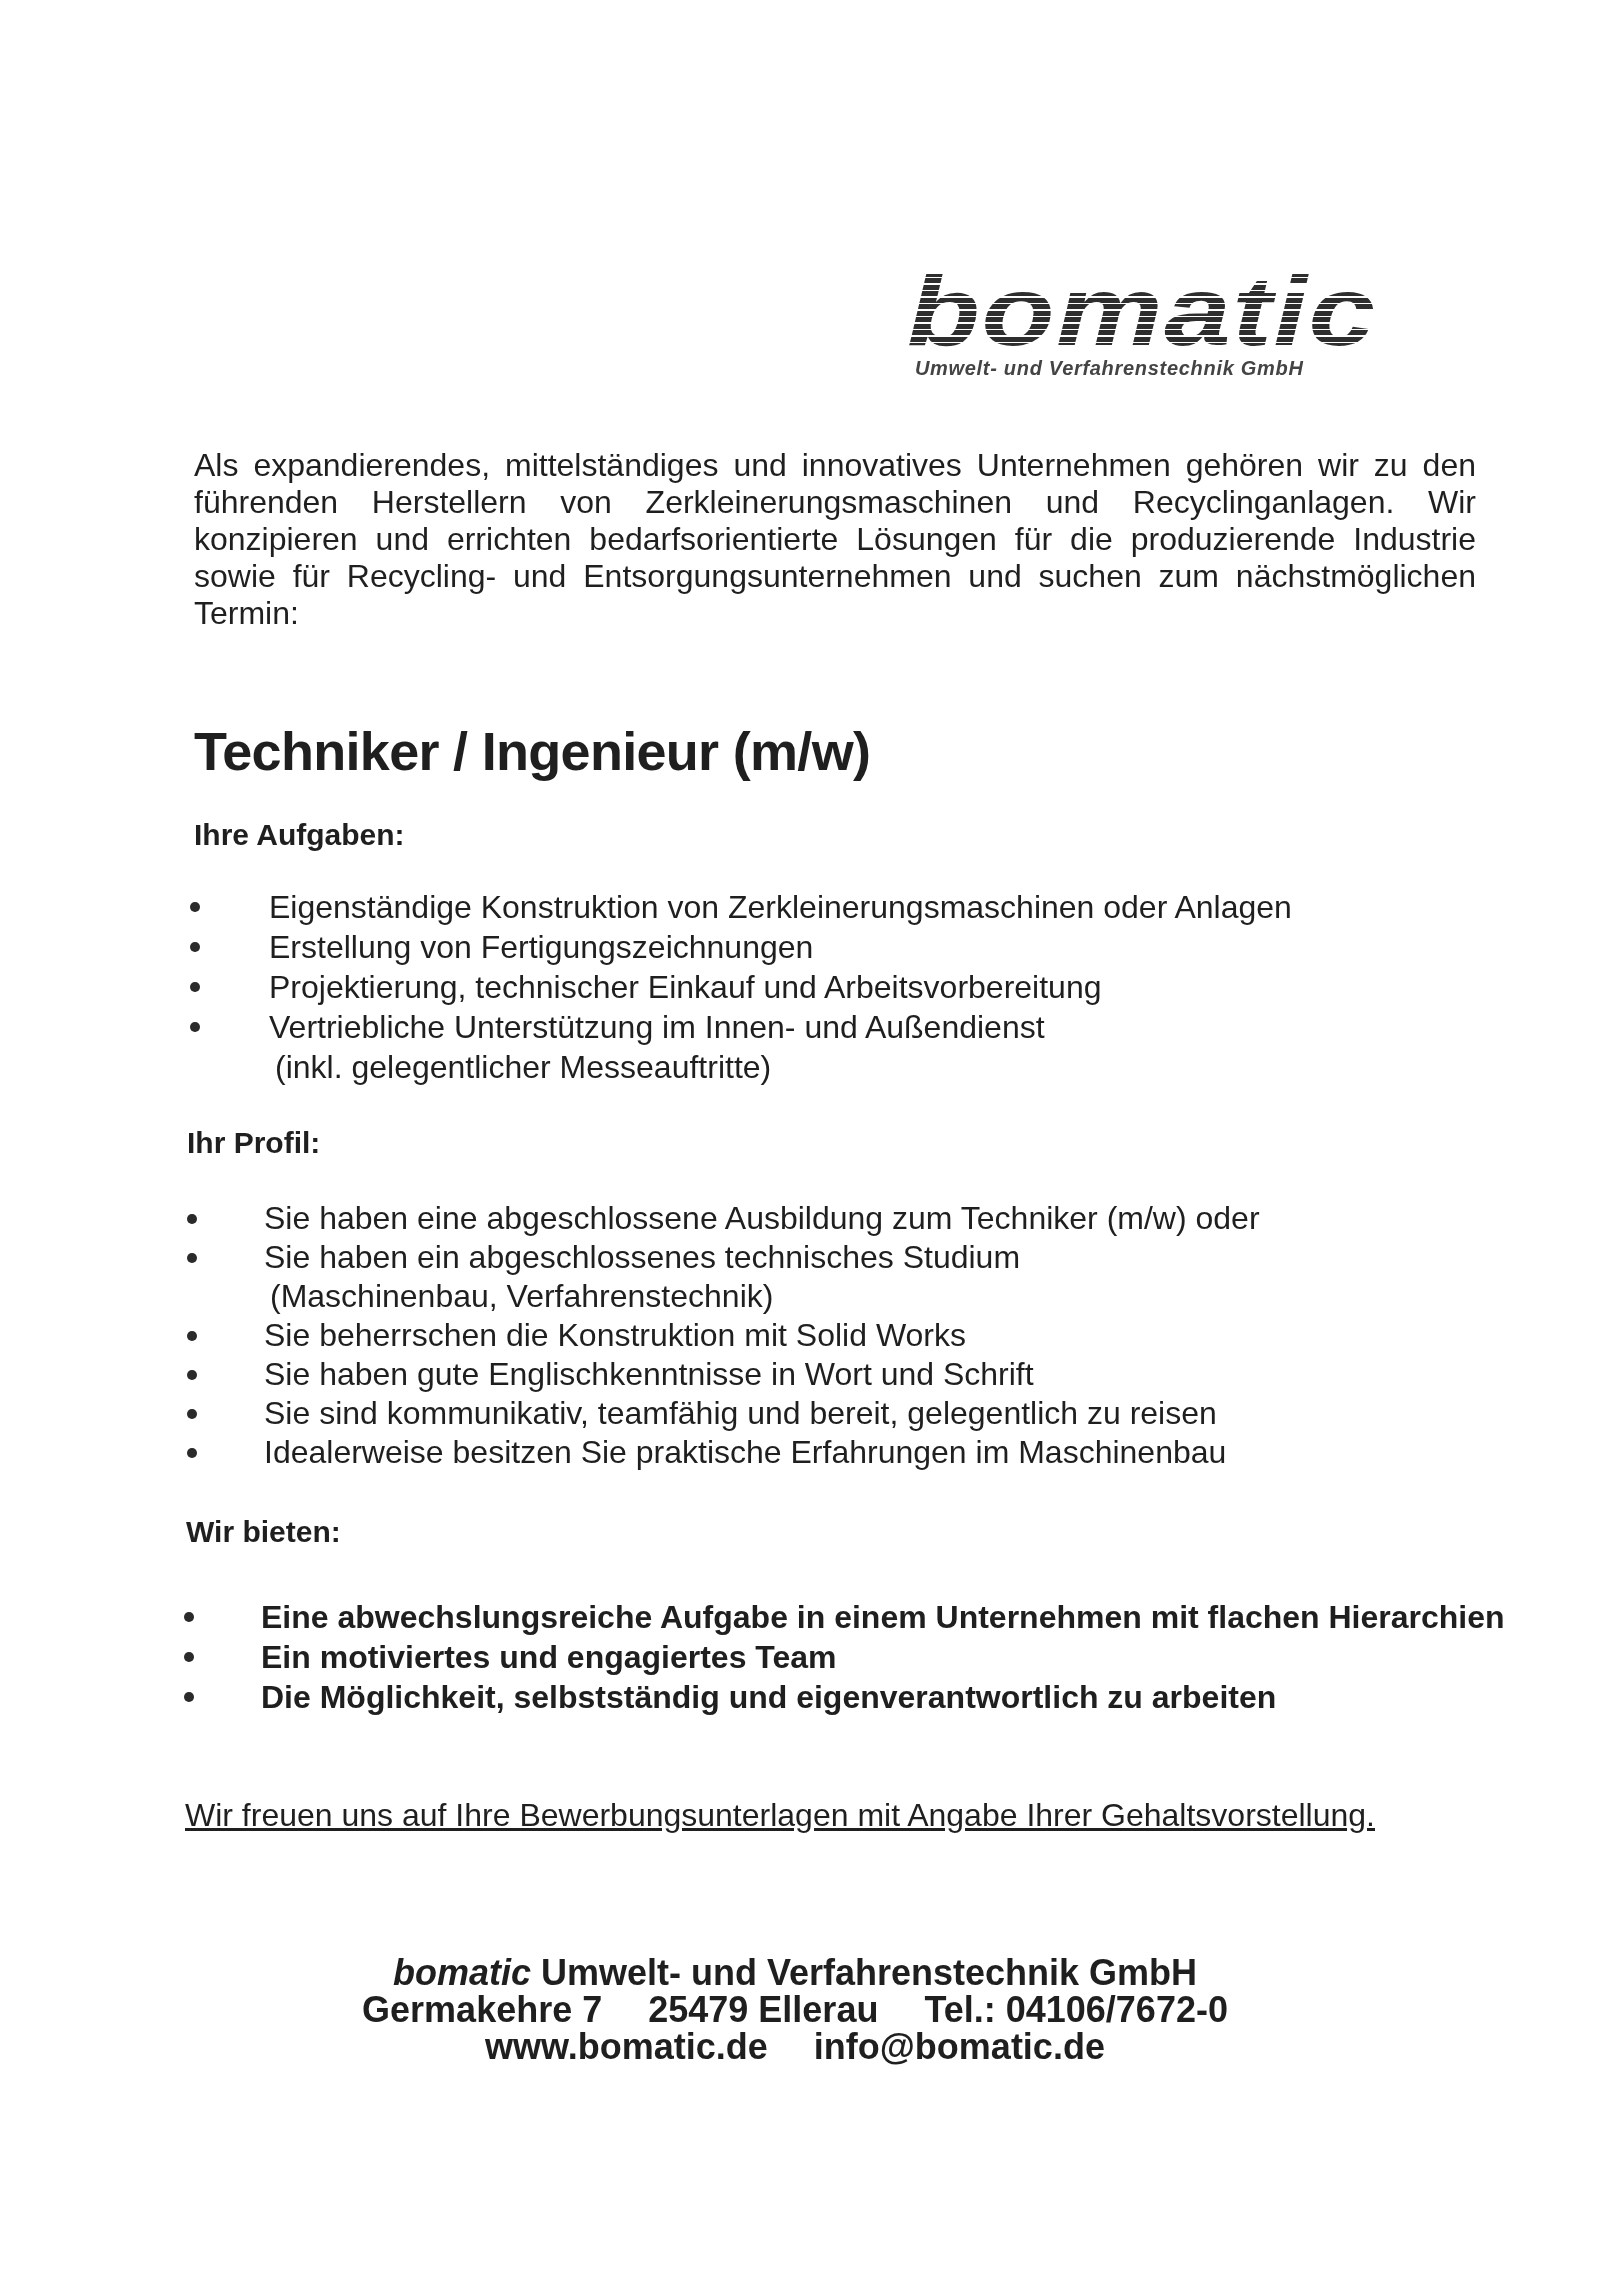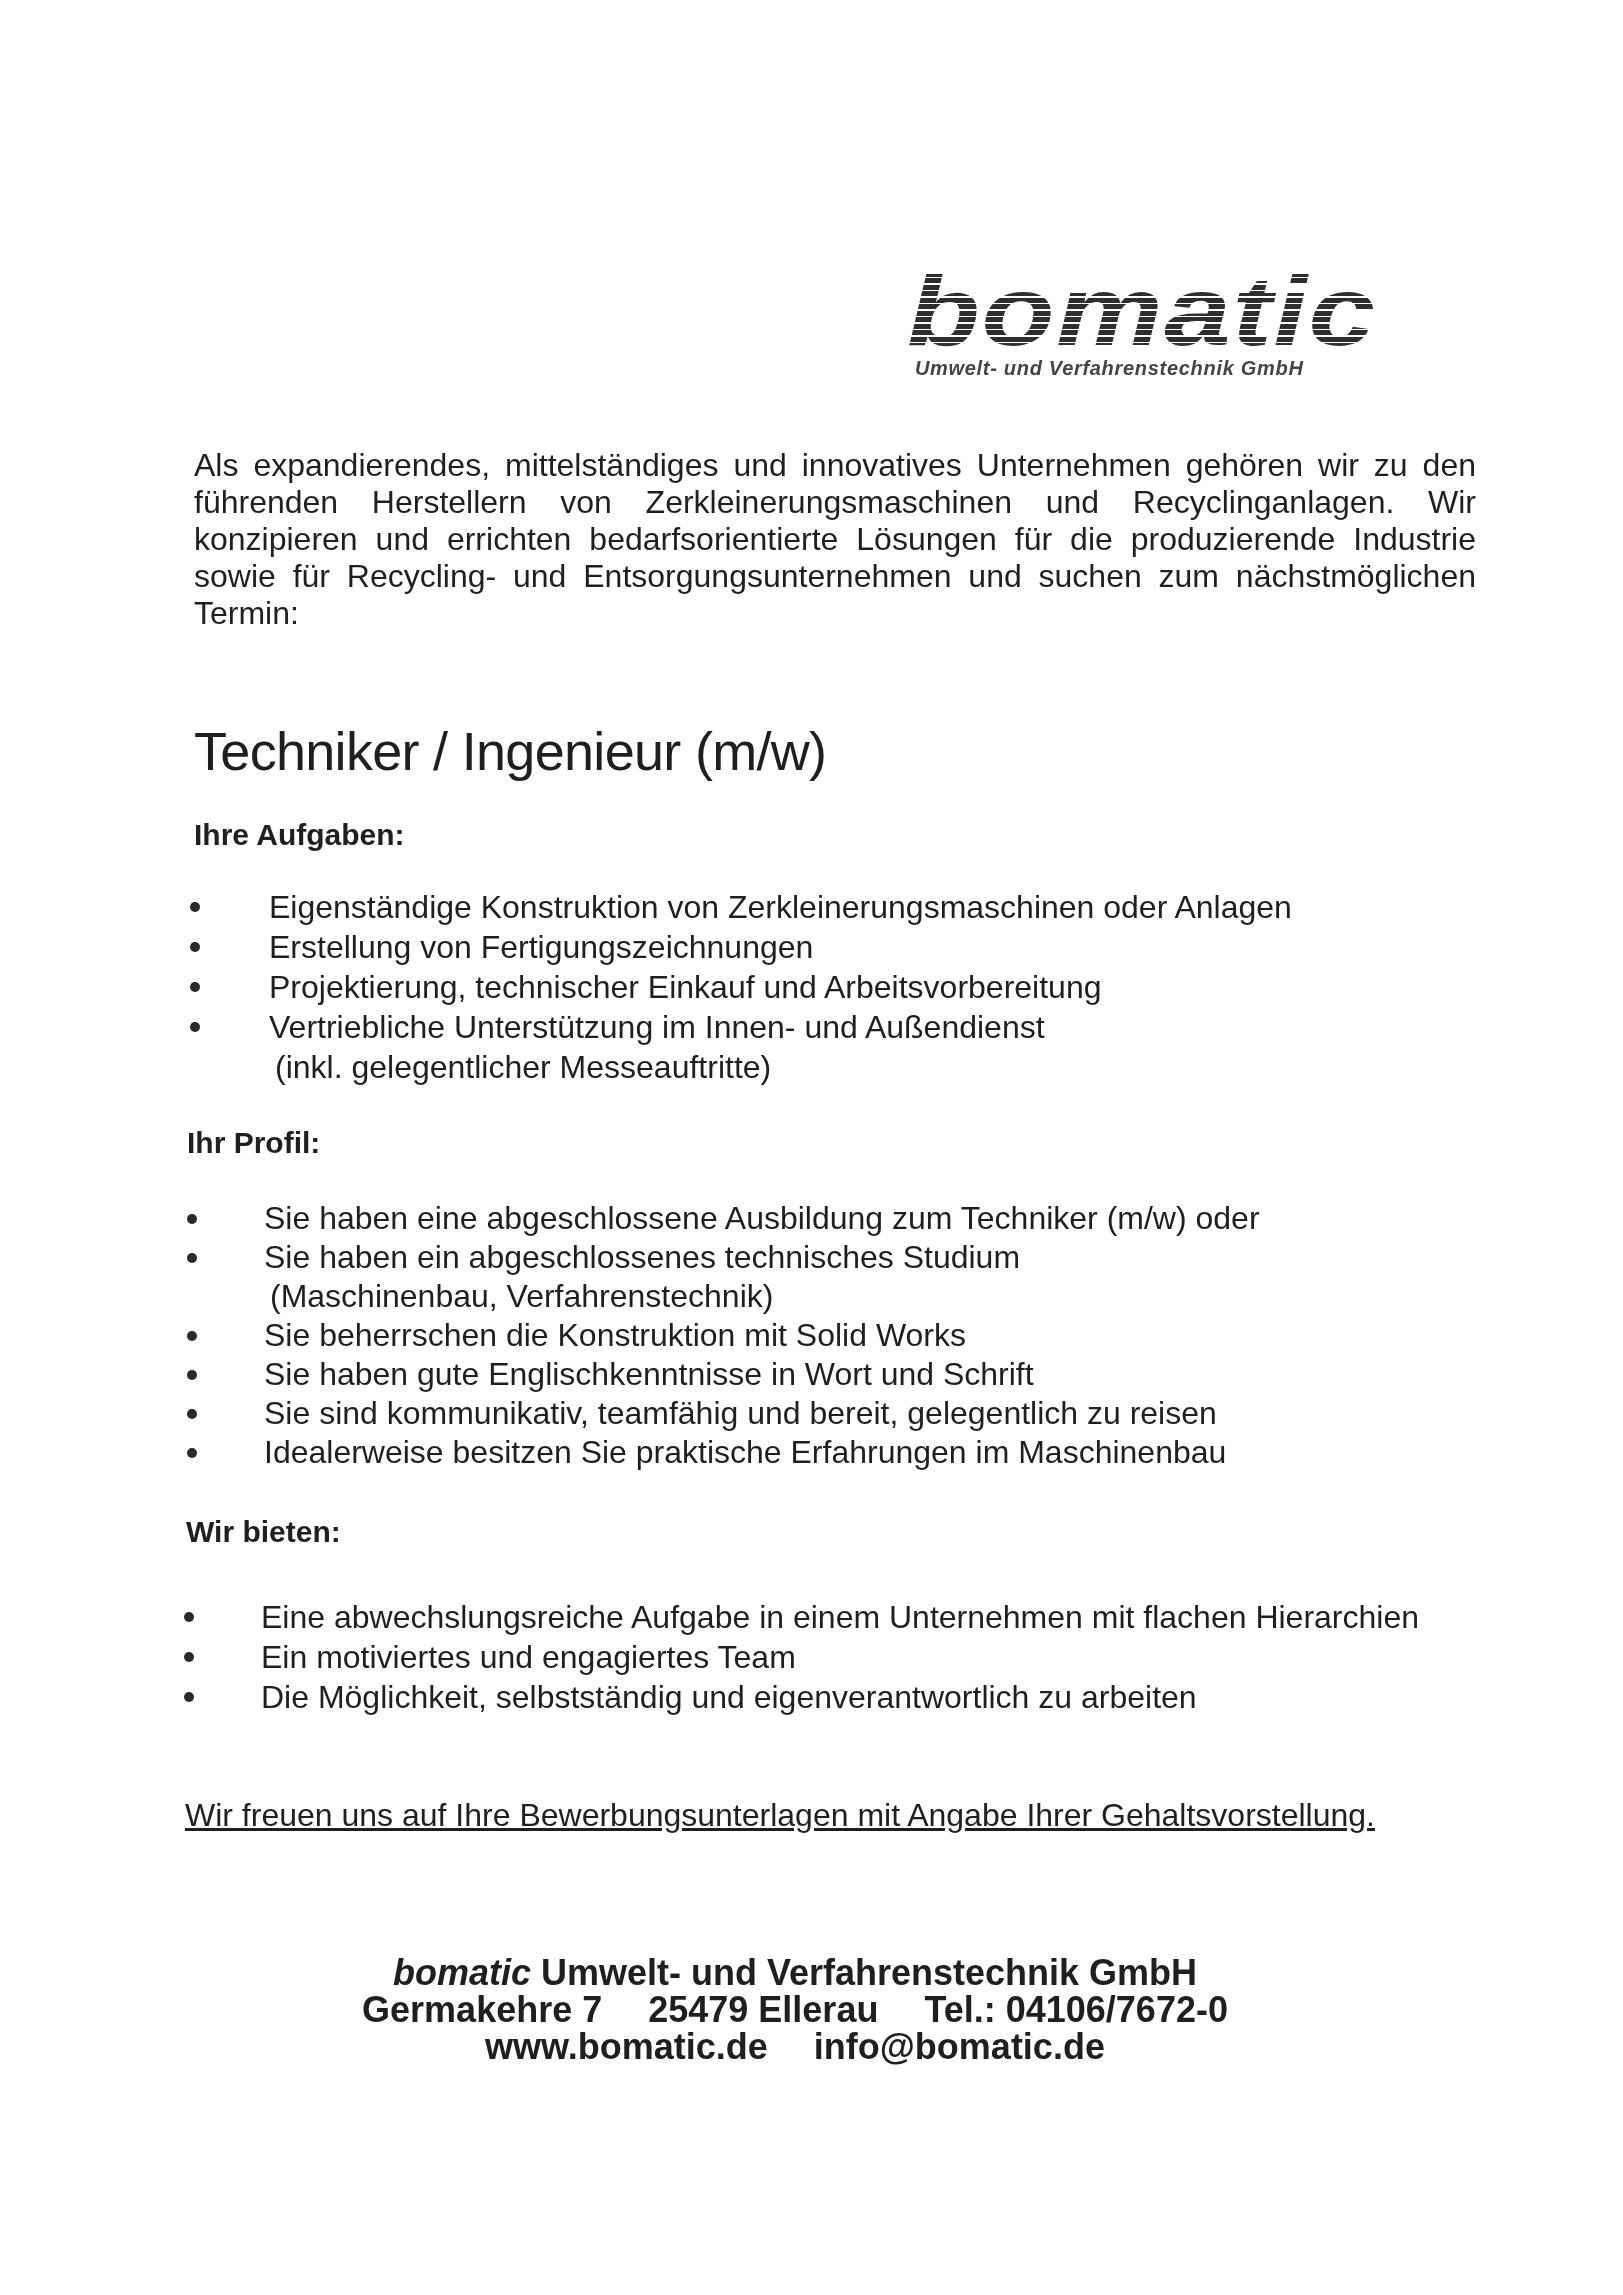--- a/index.html
+++ b/index.html
@@ -26,21 +26,21 @@
   }
 
   
   #intro {
     left: 194px; top: 447px; width: 1282px;
     font-size: 32px; line-height: 37px; text-align: justify;
   }
 
   
   #job-title {
-    left: 194px; top: 720px; font-size: 54px; font-weight: normal; white-space: nowrap;
+    left: 194px; top: 720px; font-size: 54px; font-weight: bold; white-space: nowrap;
     letter-spacing: -0.7px;
   }
 
   .section-head {
     font-size: 30px; font-weight: bold; white-space: nowrap;
   }
   #head-aufgaben { left: 194px; top: 818px; }
   #head-profil { left: 187px; top: 1126px; }
   #head-bieten { left: 186px; top: 1515px; }
 
@@ -55,21 +55,21 @@
   ul.bullets li .sub { display: block; margin-left: 6px; }
 
   #list-aufgaben { left: 190px; top: 887px; }
   #list-aufgaben li { padding-left: 79px; }
   #list-aufgaben li .dot { left: 0; }
 
   #list-profil { left: 187px; top: 1199px; }
   #list-profil li { padding-left: 77px; line-height: 39px; }
   #list-profil li .dot { left: 0; }
 
-  #list-bieten { left: 184px; top: 1597px; }
+  #list-bieten { left: 184px; top: 1597px; font-weight: bold; }
   #list-bieten li { padding-left: 77px; line-height: 40px; }
   #list-bieten li .dot { left: 0; }
 
   #closing {
     left: 185px; top: 1797px; font-size: 32px; line-height: 37px; white-space: nowrap; text-decoration: underline;
   }
 
   #footer {
     left: 0; top: 1954px; width: 1590px; text-align: center;
     font-size: 36px; font-weight: bold; line-height: 37px;

